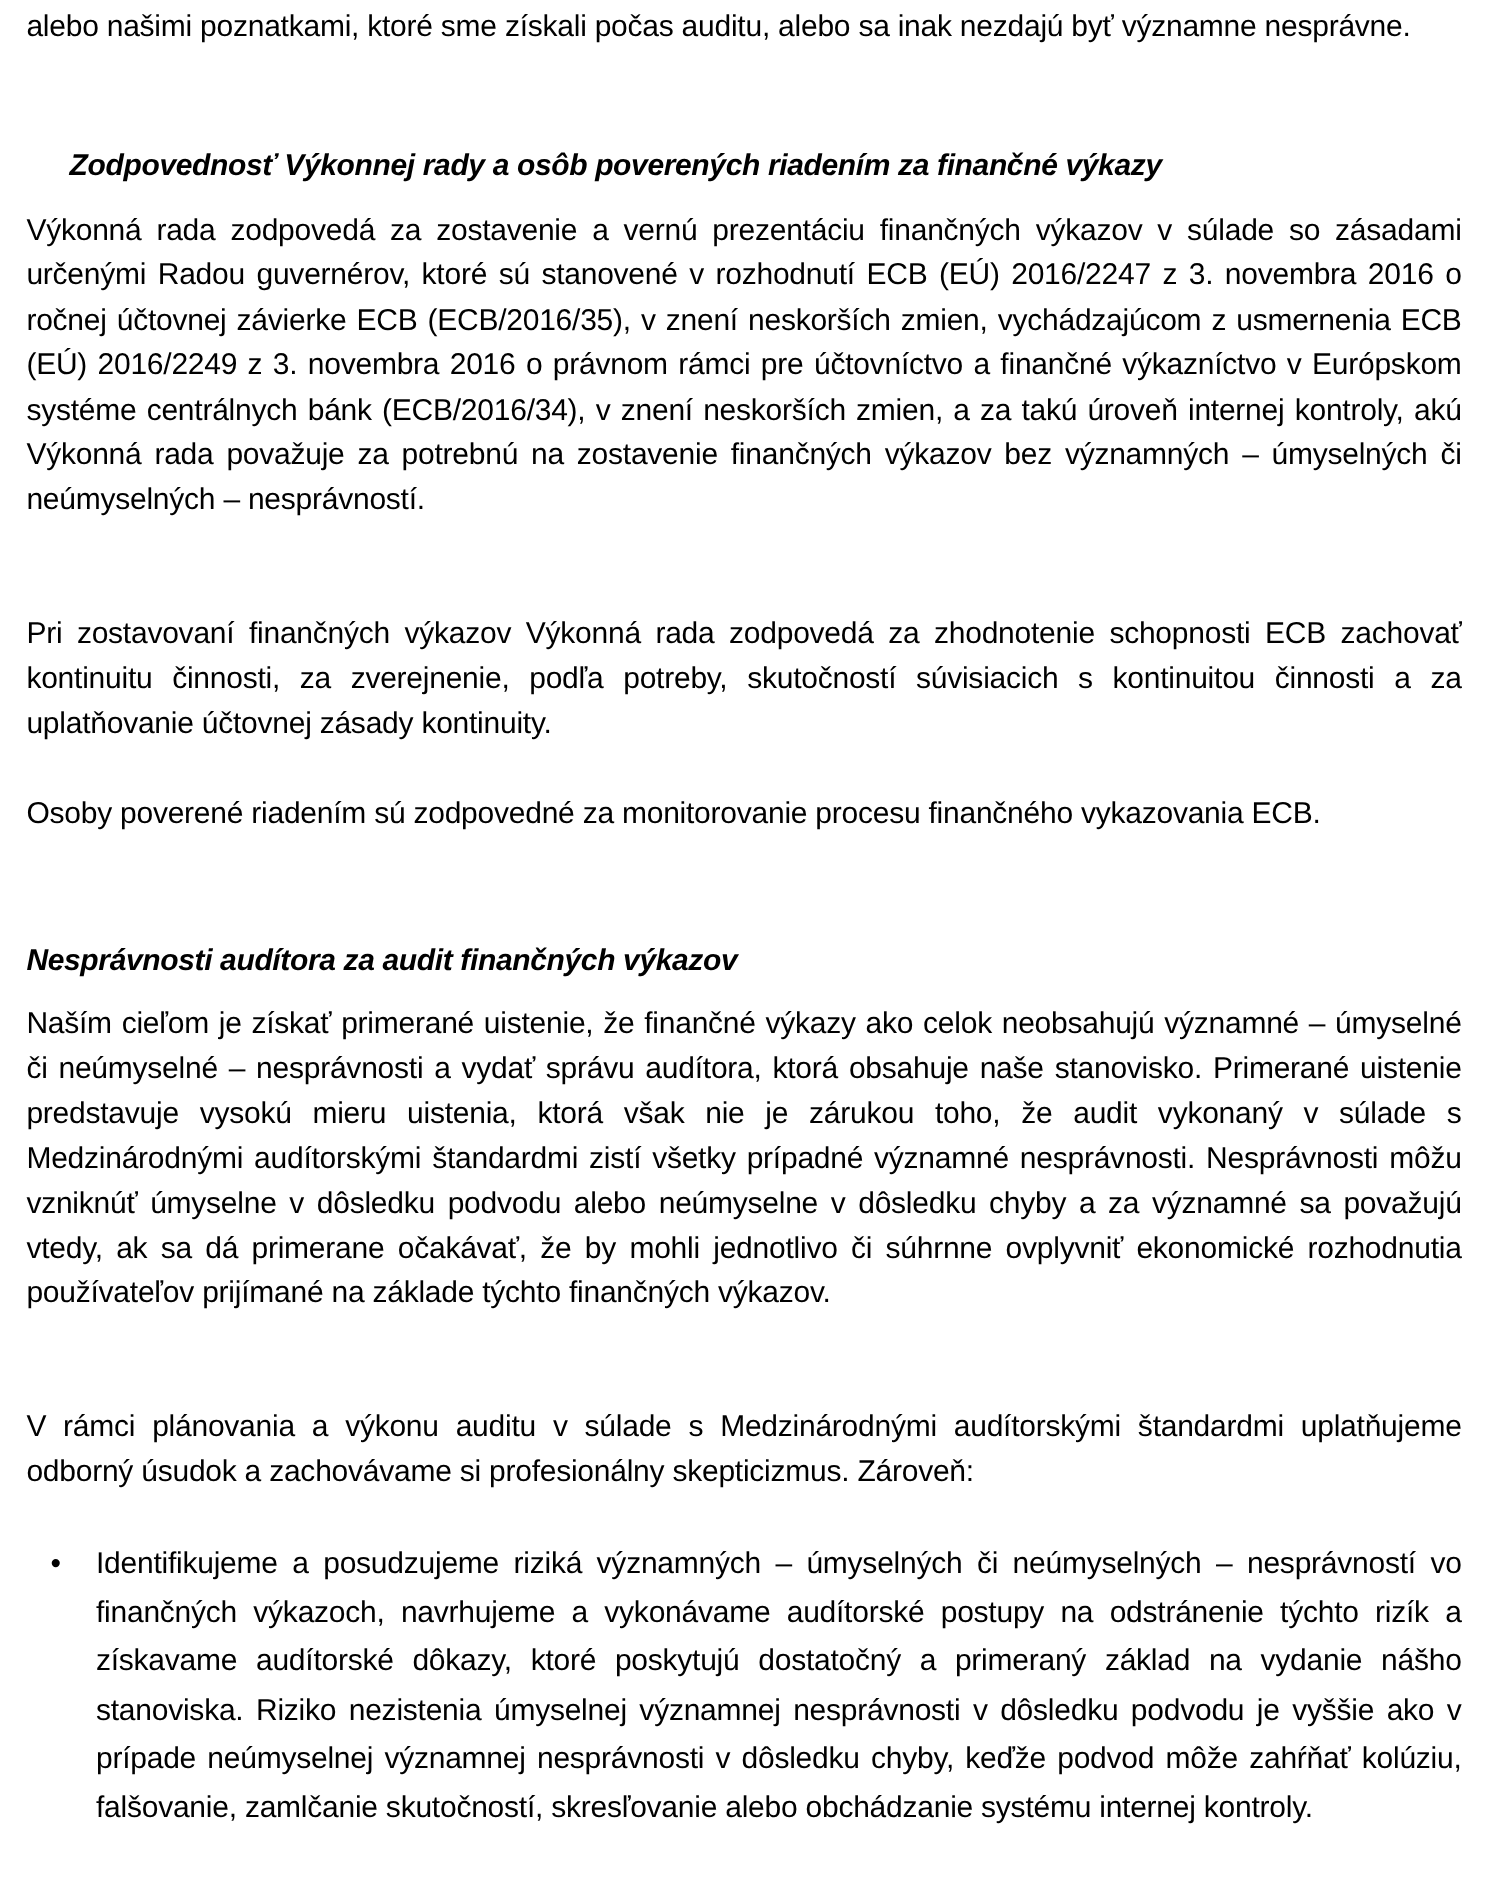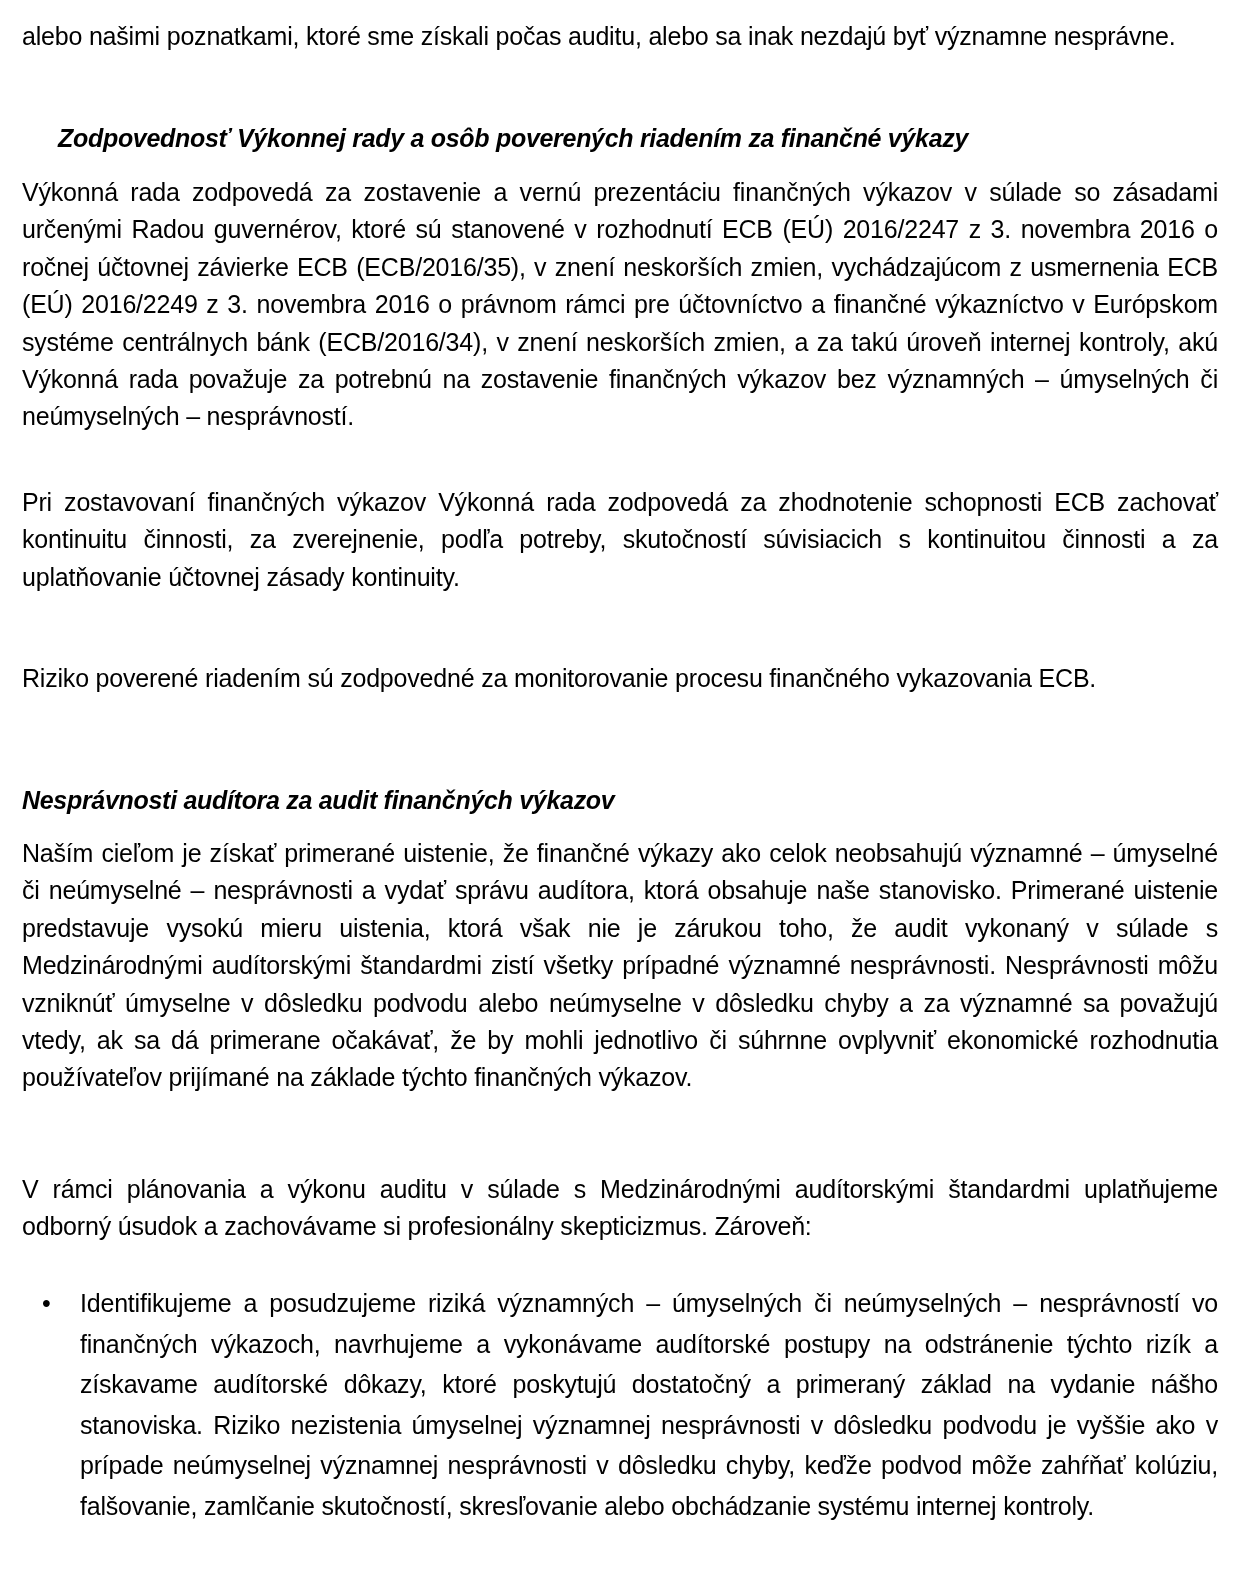--- a/index.html
+++ b/index.html
@@ -60,29 +60,29 @@
     line-height: 40.5px;
     text-align: justify;
     letter-spacing: -0.2px;
   }
 </style>
 </head>
 <body>
 
 <div class="page">
 
-  <div class="line-block" style="top:18px;">alebo našimi poznatkami, ktoré sme získali počas auditu, alebo sa inak nezdajú byť významne nesprávne.</div>
+  <div class="line-block" style="top:4px;">alebo našimi poznatkami, ktoré sme získali počas auditu, alebo sa inak nezdajú byť významne nesprávne.</div>
 
   <div class="heading" style="top:122px;margin-left:36px;">Zodpovednosť Výkonnej rady a osôb poverených riadením za finančné výkazy</div>
 
   <div class="line-block" style="top:174px;">Výkonná rada zodpovedá za zostavenie a vernú prezentáciu finančných výkazov v súlade so zásadami určenými Radou guvernérov, ktoré sú stanovené v rozhodnutí ECB (EÚ) 2016/2247 z 3. novembra 2016 o ročnej účtovnej závierke ECB (ECB/2016/35), v znení neskorších zmien, vychádzajúcom z usmernenia ECB (EÚ) 2016/2249 z 3. novembra 2016 o právnom rámci pre účtovníctvo a finančné výkazníctvo v Európskom systéme centrálnych bánk (ECB/2016/34), v znení neskorších zmien, a za takú úroveň internej kontroly, akú Výkonná rada považuje za potrebnú na zostavenie finančných výkazov bez významných – úmyselných či neúmyselných – nesprávností.</div>
 
-  <div class="line-block" style="top:484px;">Pri zostavovaní finančných výkazov Výkonná rada zodpovedá za zhodnotenie schopnosti ECB zachovať kontinuitu činnosti, za zverejnenie, podľa potreby, skutočností súvisiacich s kontinuitou činnosti a za uplatňovanie účtovnej zásady kontinuity.</div>
+  <div class="line-block" style="top:510px;">Pri zostavovaní finančných výkazov Výkonná rada zodpovedá za zhodnotenie schopnosti ECB zachovať kontinuitu činnosti, za zverejnenie, podľa potreby, skutočností súvisiacich s kontinuitou činnosti a za uplatňovanie účtovnej zásady kontinuity.</div>
 
-  <div class="line-block" style="top:660px;">Riziko poverené riadením sú zodpovedné za monitorovanie procesu finančného vykazovania ECB.</div>
+  <div class="line-block" style="top:660px;">Osoby poverené riadením sú zodpovedné za monitorovanie procesu finančného vykazovania ECB.</div>
 
   <div class="heading" style="top:784px;">Nesprávnosti audítora za audit finančných výkazov</div>
 
   <div class="line-block" style="top:835px;">Naším cieľom je získať primerané uistenie, že finančné výkazy ako celok neobsahujú významné – úmyselné či neúmyselné – nesprávnosti a vydať správu audítora, ktorá obsahuje naše stanovisko. Primerané uistenie predstavuje vysokú mieru uistenia, ktorá však nie je zárukou toho, že audit vykonaný v súlade s Medzinárodnými audítorskými štandardmi zistí všetky prípadné významné nesprávnosti. Nesprávnosti môžu vzniknúť úmyselne v dôsledku podvodu alebo neúmyselne v dôsledku chyby a za významné sa považujú vtedy, ak sa dá primerane očakávať, že by mohli jednotlivo či súhrnne ovplyvniť ekonomické rozhodnutia používateľov prijímané na základe týchto finančných výkazov.</div>
 
   <div class="line-block" style="top:1171px;">V rámci plánovania a výkonu auditu v súlade s Medzinárodnými audítorskými štandardmi uplatňujeme odborný úsudok a zachovávame si profesionálny skepticizmus. Zároveň:</div>
 
   <div class="bullet-wrap" style="top:1283px;">
     <span class="bullet-dot">•</span>
     <div class="bullet-text" style="top:0;">Identifikujeme a posudzujeme riziká významných – úmyselných či neúmyselných – nesprávností vo finančných výkazoch, navrhujeme a vykonávame audítorské postupy na odstránenie týchto rizík a získavame audítorské dôkazy, ktoré poskytujú dostatočný a primeraný základ na vydanie nášho stanoviska. Riziko nezistenia úmyselnej významnej nesprávnosti v dôsledku podvodu je vyššie ako v prípade neúmyselnej významnej nesprávnosti v dôsledku chyby, keďže podvod môže zahŕňať kolúziu, falšovanie, zamlčanie skutočností, skresľovanie alebo obchádzanie systému internej kontroly.</div>

